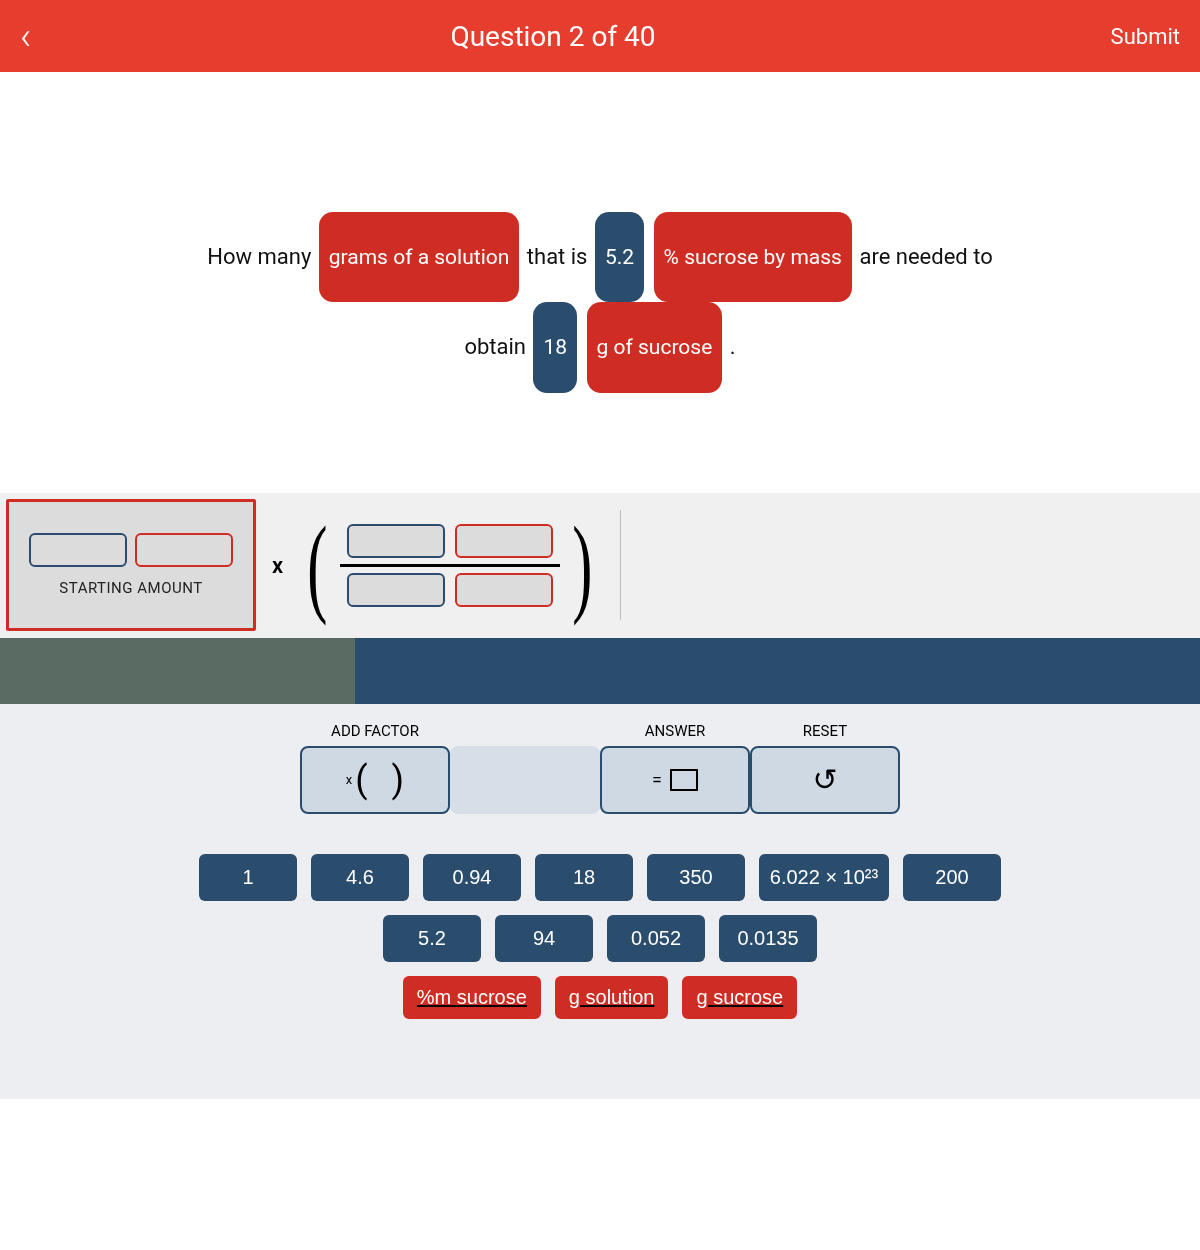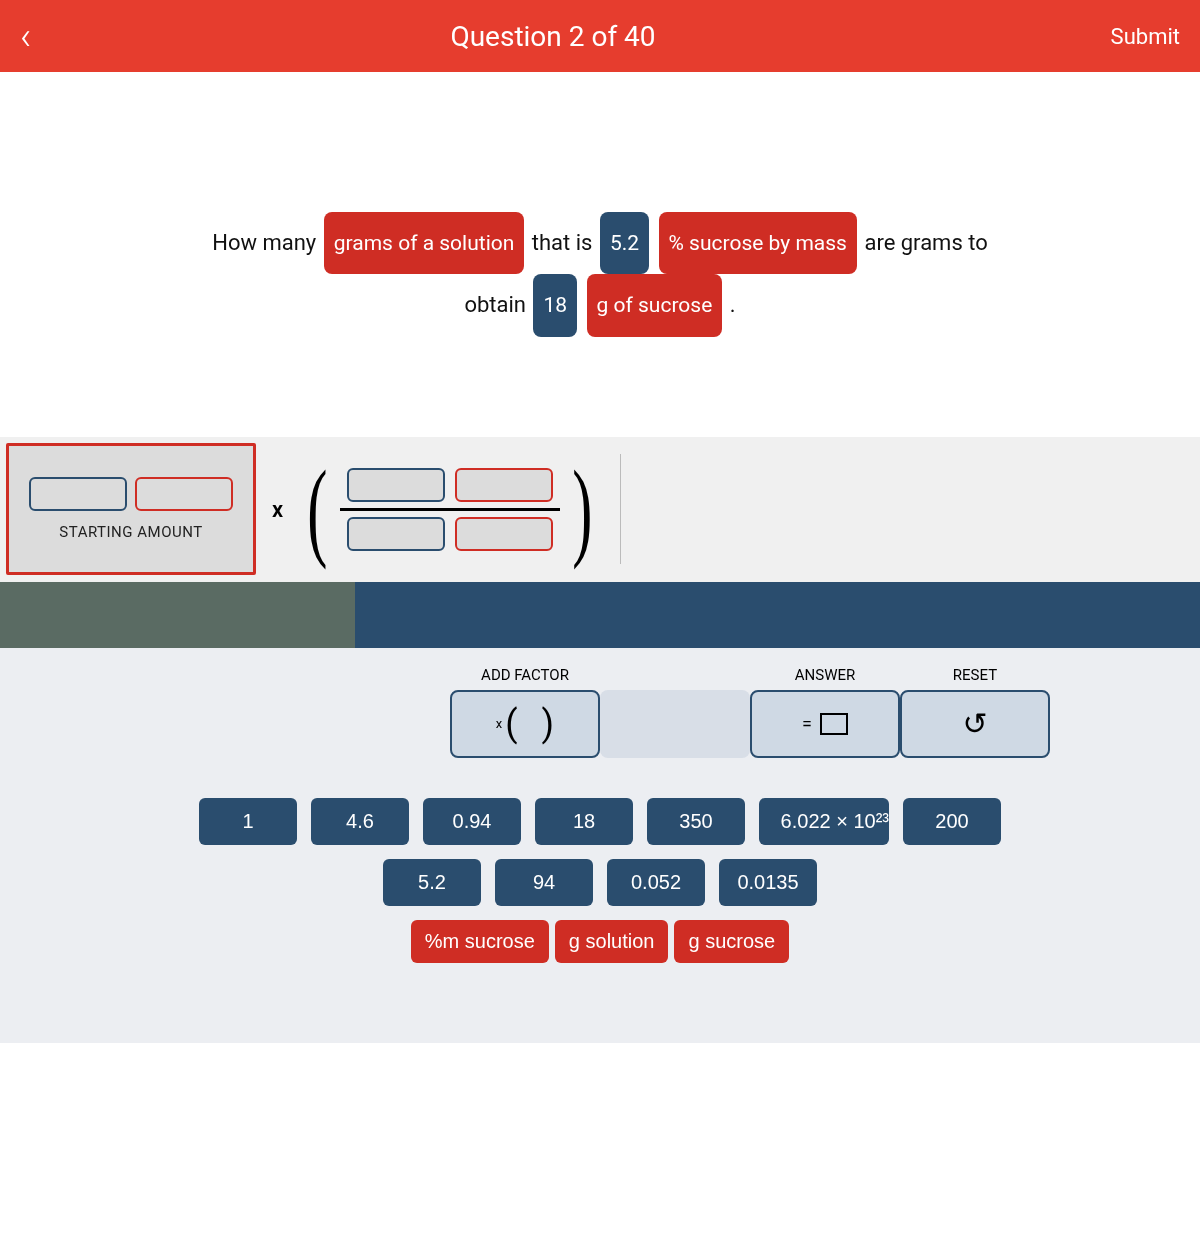--- a/index.html
+++ b/index.html
@@ -7,21 +7,21 @@
 
   
   .header { background: #e63d2e; height: 72px; display: flex; align-items: center; justify-content: space-between; padding: 0 20px; color: #fff; }
   .back-chevron { font-size: 38px; font-weight: 300; cursor: pointer; line-height: 1; }
   .header-title { font-size: 28px; }
   .submit { font-size: 22px; cursor: pointer; margin-left: 36px; }
 
   
   .question-wrap { padding: 140px 60px 100px; text-align: center; }
   .question { font-size: 22px; line-height: 2.4; color: #111; }
-  .chip { display: inline-block; padding: 6px 10px; border-radius: 8px; color: #fff; font-size: 21px; margin: 0 2px; }
+  .chip { display: inline-block; padding: 20px 10px; border-radius: 14px; color: #fff; font-size: 21px; margin: 0 2px; }
   .chip-red { background: #cf2d24; }
   .chip-blue { background: #2a4d6e; }
 
   
   .workspace { background: #f0f0f0; height: 145px; display: flex; align-items: center; padding: 6px; gap: 10px; position: relative; }
   .starting-box { border: 3px solid #cf2d24; background: #dcdcdc; width: 250px; height: 132px; border-radius: 2px; display: flex; flex-direction: column; align-items: center; justify-content: center; gap: 12px; }
   .starting-row { display: flex; gap: 8px; }
   .slot { border-radius: 6px; background: #dcdcdc; }
   .slot-blue { border: 2px solid #2a4d6e; }
   .slot-red { border: 2px solid #cf2d24; }
@@ -35,55 +35,55 @@
   .fraction hr { width: 220px; border: none; border-top: 3px solid #000; }
   .ws-divider { width: 1px; height: 110px; background: #bbb; margin-left: 10px; }
 
   
   .split-bar { height: 66px; display: flex; }
   .split-bar .left { background: #5a6b63; width: 355px; }
   .split-bar .right { background: #2a4d6e; flex: 1; }
 
   
   .keypad { background: #eceef2; padding: 18px 140px 80px; }
-  .control-row { display: flex; justify-content: flex-end; align-items: flex-start; margin-bottom: 40px; padding: 0 10px; }
+  .control-row { display: flex; justify-content: center; align-items: flex-start; margin-bottom: 40px; padding: 0 10px; }
   .control-col { display: flex; flex-direction: column; align-items: center; gap: 6px; }
   .control-label { font-size: 15px; color: #000; }
   .control-btn { width: 150px; height: 68px; background: #cfd9e4; border: 2px solid #2a4d6e; border-radius: 8px; display: flex; align-items: center; justify-content: center; cursor: pointer; }
   .control-btn.ghost { border: none; background: #d8dee7; cursor: default; }
   .add-factor-content { display:flex; align-items:center; gap:3px; }
   .add-factor-content .x { font-size: 13px; }
   .add-factor-content .p { font-size: 36px; font-weight: 400; }
   .answer-content { display:flex; align-items:center; gap:8px; font-size:18px; }
   .answer-content .box { width:28px; height:22px; border:2px solid #000; }
   .reset-icon { font-size: 30px; }
 
   .values-row { display: flex; flex-wrap: wrap; justify-content: center; gap: 14px; margin-bottom: 14px; }
   .val-btn { background: #2a4d6e; color: #fff; border: none; border-radius: 6px; padding: 12px 0; width: 98px; font-size: 20px; cursor: pointer; text-align:center; }
-  .val-btn.wide { width: 130px; text-align: right; }
-  .unit-row { display: flex; justify-content: center; gap: 6px; }
+  .val-btn.wide { width: 130px; }
+  .unit-row { display: flex; justify-content: center; gap: 14px; text-decoration: underline; }
   .unit-btn { background: #cf2d24; color: #fff; border: none; border-radius: 6px; padding: 10px 14px; font-size: 20px; cursor: pointer; }
 </style>
 </head>
 <body>
 
 <div class="header">
   <div class="back-chevron">‹</div>
   <div class="header-title">Question 2 of 40</div>
   <div class="submit">Submit</div>
 </div>
 
 <div class="question-wrap">
   <p class="question">
     <span>How many</span>
     <span class="chip chip-red">grams of a solution</span>
     <span>that is</span>
     <span class="chip chip-blue">5.2</span>
     <span class="chip chip-red">% sucrose by mass</span>
-    <span>are grams to</span>
+    <span>are needed to</span>
     <br>
     <span>obtain</span>
     <span class="chip chip-blue">18</span>
     <span class="chip chip-red">g of sucrose</span>
     <span>.</span>
   </p>
 </div>
 
 <div class="workspace">
   <div class="starting-box">

